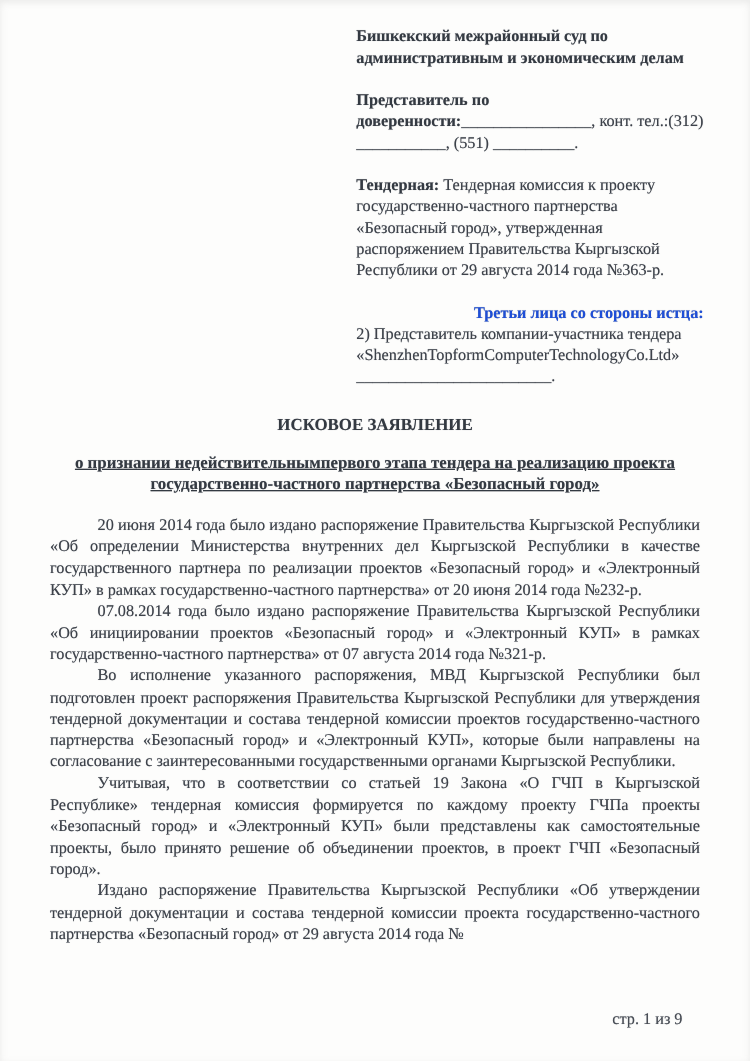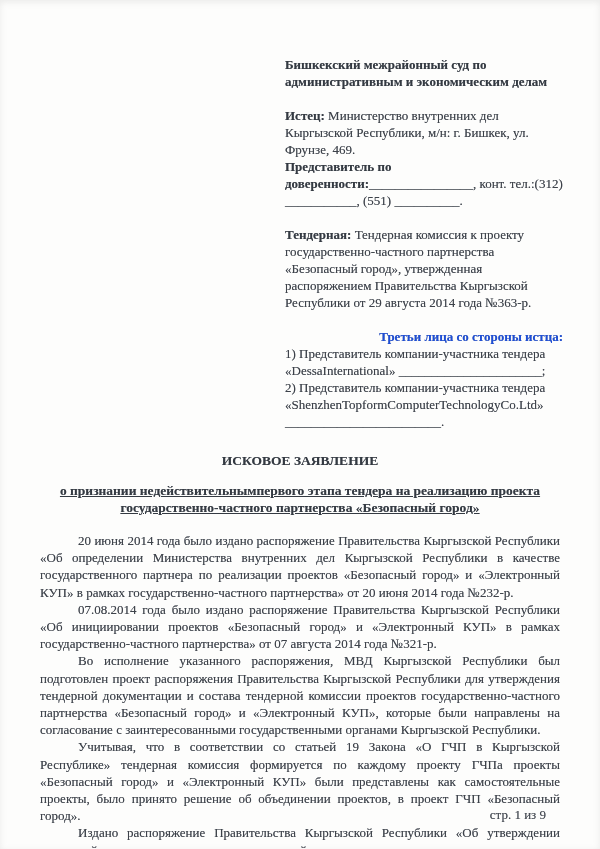--- a/index.html
+++ b/index.html
@@ -11,21 +11,21 @@
     position: relative;
     width: 600px;
     height: 849px;
     margin: 0 auto;
     background: #fdfdfc;
     box-shadow: inset 0 2px 6px rgba(180,180,180,0.25);
     font-family: "Liberation Serif", "DejaVu Serif", serif;
     color: #3d424a;
     overflow: hidden;
     box-sizing: border-box;
-    padding: 56px 40px 0 40px;
+    padding: 20px 40px 0 40px;
   }
   .page * { box-sizing: border-box; }
   .soft { text-shadow: 0 0 0.6px rgba(70,75,85,0.55); }
 
   
   .header-block {
     margin-left: 245px;
     width: 278px;
     font-size: 13px;
     line-height: 17px;
@@ -81,29 +81,27 @@
   }
 </style>
 </head>
 <body>
 
 <div class="page soft">
 
   <div class="header-block">
     <div class="court-name">Бишкекский межрайонный суд по административным и экономическим делам</div>
 
-    <p class="party"><span class="lbl">Истец:</span><span> Министерство внутренних дел Кыргызской Республики, м/н: г. Бишкек, ул. Фрунзе, 469.</span></p>
 
     <p class="party"><span class="lbl">Представитель по доверенности:</span><span>________________, конт. тел.:(312) ___________, (551) __________.</span></p>
 
     <p class="party gap"><span class="lbl">Тендерная:</span><span> Тендерная комиссия к проекту государственно-частного партнерства «Безопасный город», утвержденная распоряжением Правительства Кыргызской Республики от 29 августа 2014 года №363-р.</span></p>
 
     <div class="third-parties">
       <div class="lbl">Третьи лица со стороны истца:</div>
-      <p class="tp-item">1) Представитель компании-участника тендера «DessaInternational» ______________________;</p>
       <p class="tp-item">2) Представитель компании-участника тендера «ShenzhenTopformComputerTechnologyCo.Ltd» ________________________.</p>
     </div>
   </div>
 
   <div class="title-block">
     <p class="title-line1">ИСКОВОЕ ЗАЯВЛЕНИЕ</p>
     <p class="title-line2">о признании недействительнымпервого этапа тендера на реализацию проекта государственно-частного партнерства «Безопасный город»</p>
   </div>
 
   <div class="body-block">

